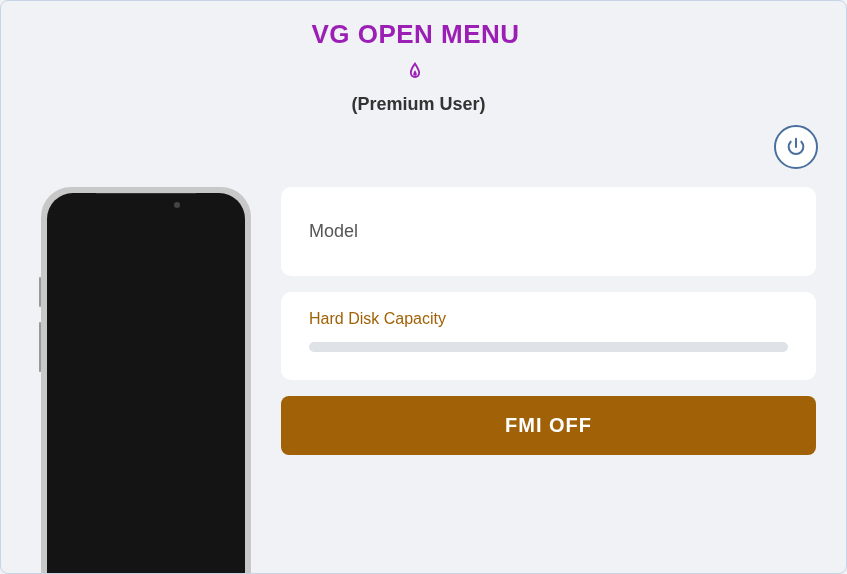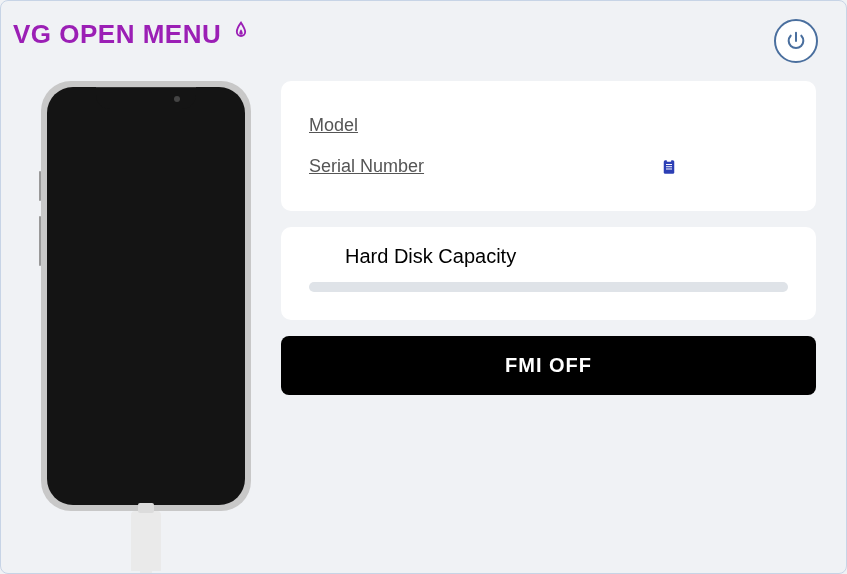--- a/index.html
+++ b/index.html
@@ -8,23 +8,24 @@
       height: 574px;
       background: #f0f2f5;
       font-family: -apple-system, BlinkMacSystemFont, "Segoe UI", Arial, sans-serif;
       overflow: hidden;
       border: 1px solid #c7d4e6;
       border-radius: 8px;
       position: relative;
     }
     .header {
       display: flex;
-      align-items: flex-start;
+      align-items: center;
       padding: 18px 28px 8px 12px;
       gap: 10px;
+      flex-direction: column;
     }
     .app-title {
       color: #9b1fb5;
       font-size: 26px;
       font-weight: 800;
       letter-spacing: 0.5px;
     }
     .flame-icon {
       width: 22px;
       height: 24px;
@@ -159,52 +160,50 @@
     }
     .field-row {
       display: flex;
       align-items: center;
       padding: 10px 0;
     }
     .field-label {
       color: #555;
       font-size: 18px;
       flex: 0 0 220px;
-      text-decoration: underline;
     }
     .field-value {
       color: #333;
       font-size: 16px;
     }
     .copy-icon {
       width: 18px;
       height: 20px;
       color: #2c3fb5;
       cursor: pointer;
       margin-left: auto;
       margin-right: 110px;
     }
     .disk-card {
       padding: 18px 28px 28px 28px;
     }
     .disk-label {
-      color: #000000;
-      font-size: 20px;
+      color: #a16207;
+      font-size: 16px;
       margin-bottom: 14px;
-      margin-left: 36px;
     }
     .disk-bar {
       width: 100%;
       height: 10px;
       background: #dfe3e8;
       border-radius: 5px;
     }
     .fmi-button {
       width: 100%;
-      background: #000000;
+      background: #a16207;
       color: white;
       font-size: 20px;
       font-weight: 700;
       border: none;
       border-radius: 8px;
       padding: 18px;
       cursor: pointer;
       letter-spacing: 1px;
     }
   </style>
@@ -212,20 +211,21 @@
 <body>
 
 <div class="header">
   <span class="app-title">VG OPEN MENU</span>
   <span class="flame-icon">
     <svg viewBox="0 0 24 24" width="20" height="22" fill="none" stroke="currentColor" stroke-width="2.2">
       <path d="M12 2 C9 6 7 9 7 13 a5 5 0 0 0 10 0 C17 10 15 7 12 2 Z"></path>
       <path d="M12 10 c-1.2 1.8-2 3.2-2 4.6 a2 2 0 0 0 4 0 c0-1.4-.8-2.8-2-4.6 Z" fill="currentColor" stroke="none"></path>
     </svg>
   </span>
+  <span class="user-badge">(Premium User)</span>
   <div class="power-btn">
     <svg viewBox="0 0 24 24" width="22" height="22" fill="none" stroke="currentColor" stroke-width="2.2" stroke-linecap="round">
       <path d="M12 3 L12 12"></path>
       <path d="M6.2 6.2 A8 8 0 1 0 17.8 6.2"></path>
     </svg>
 
   </div>
 </div>
 
 <div class="content">
@@ -240,33 +240,20 @@
     <div class="cable"></div>
   </div>
 
   <div class="info-col">
 
     <div class="card">
       <div class="field-row">
         <span class="field-label">Model</span>
         <span class="field-value"></span>
       </div>
-      <div class="field-row">
-        <span class="field-label">Serial Number</span>
-        <span class="field-value"></span>
-        <span class="copy-icon">
-          <svg viewBox="0 0 24 24" width="18" height="20" fill="currentColor">
-            <rect x="5" y="3" width="14" height="18" rx="2"></rect>
-            <rect x="9" y="1" width="6" height="4" rx="1" fill="#fff"></rect>
-            <rect x="8" y="8" width="8" height="1.3" fill="#fff"></rect>
-            <rect x="8" y="11" width="8" height="1.3" fill="#fff"></rect>
-            <rect x="8" y="14" width="8" height="1.3" fill="#fff"></rect>
-          </svg>
-        </span>
-      </div>
     </div>
 
     <div class="card disk-card">
       <div class="disk-label">Hard Disk Capacity</div>
       <div class="disk-bar"></div>
     </div>
 
     <button class="fmi-button">FMI OFF</button>
 
   </div>

